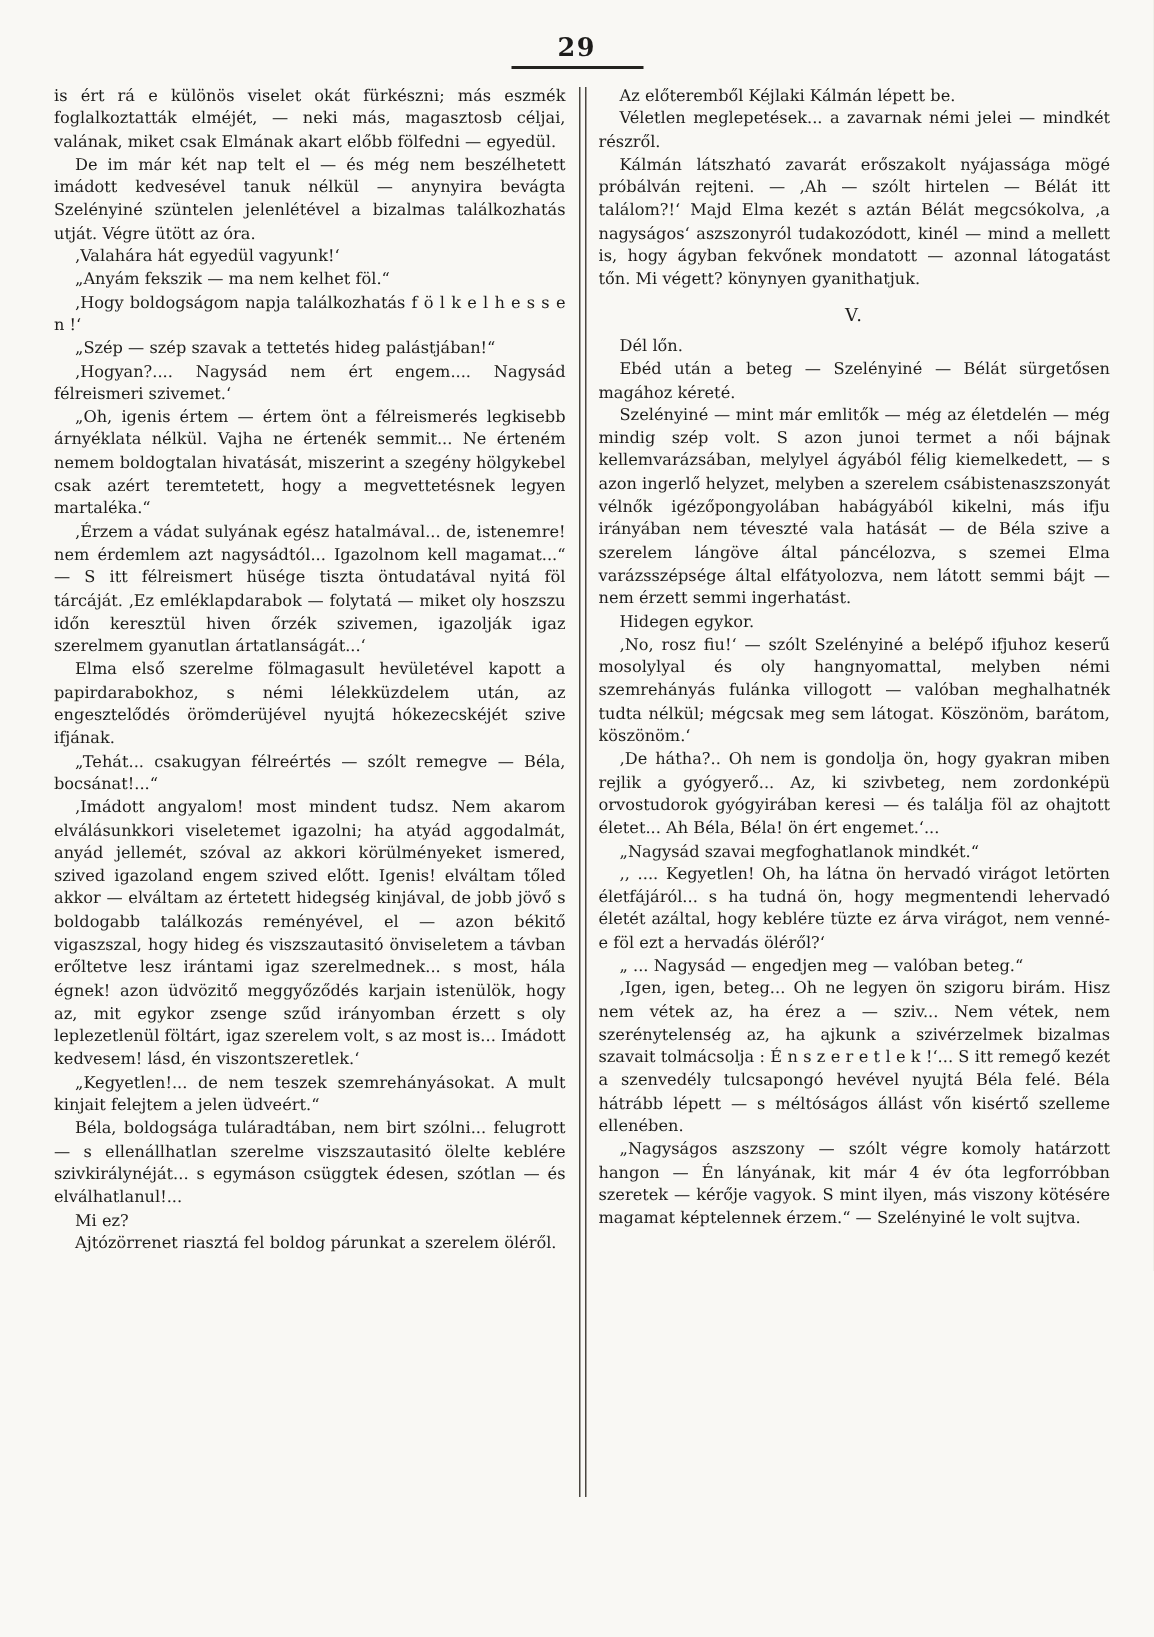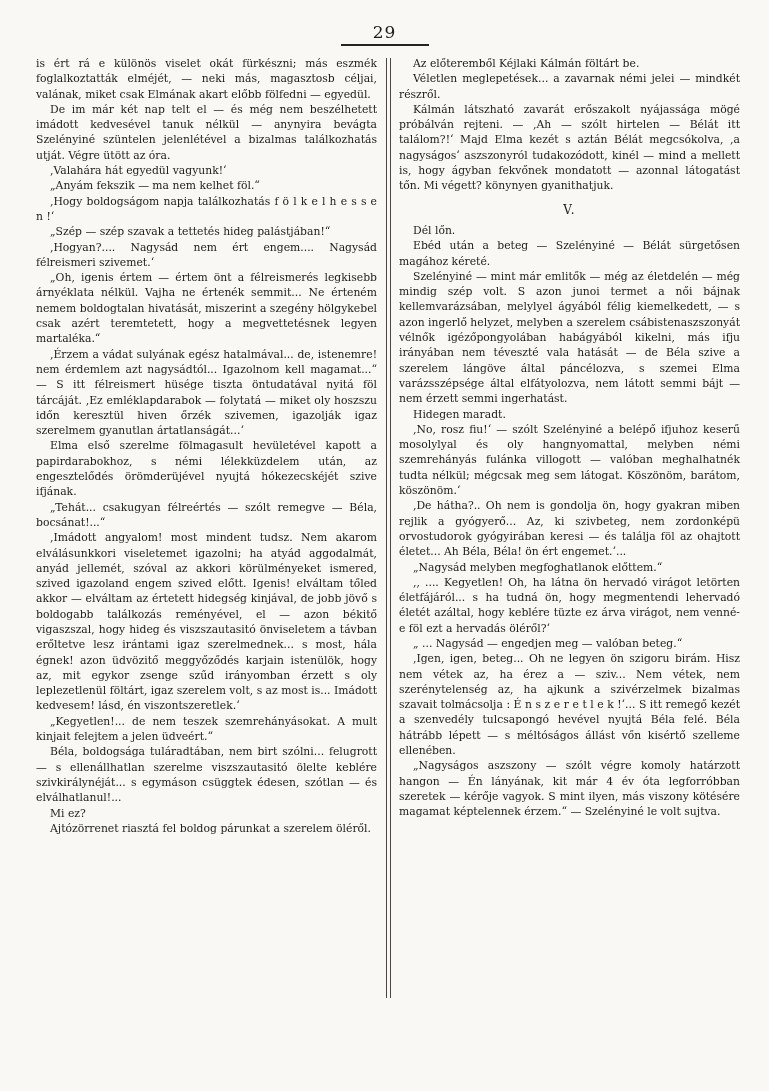--- a/index.html
+++ b/index.html
@@ -16,21 +16,21 @@
     color: #1d1c1a;
     overflow: hidden;
     box-sizing: border-box;
   }
   .page-header {
     text-align: center;
     padding-top: 22px;
   }
   .page-number {
     font-size: 17px;
-    font-weight: normal;
+    font-weight: bold;
     letter-spacing: 1px;
     display: inline-block;
   }
   .header-rule {
     width: 88px;
     height: 2px;
     background: #24231f;
     margin: 2px auto 0 auto;
   }
   .content {
@@ -90,30 +90,30 @@
         <p>Elma első szerelme fölmagasult hevületével kapott a papirdarabokhoz, s némi lélekküzdelem után, az engesztelődés örömderüjével nyujtá hókezecskéjét szive ifjának.</p>
         <p>„Tehát... csakugyan félreértés — szólt remegve — Béla, bocsánat!...“</p>
         <p>‚Imádott angyalom! most mindent tudsz. Nem akarom elválásunkkori viseletemet igazolni; ha atyád aggodalmát, anyád jellemét, szóval az akkori körülményeket ismered, szived igazoland engem szived előtt. Igenis! elváltam tőled akkor — elváltam az értetett hidegség kinjával, de jobb jövő s boldogabb találkozás reményével, el — azon békitő vigaszszal, hogy hideg és viszszautasitó önviseletem a távban erőltetve lesz irántami igaz szerelmednek... s most, hála égnek! azon üdvözitő meggyőződés karjain istenülök, hogy az, mit egykor zsenge szűd irányomban érzett s oly leplezetlenül föltárt, igaz szerelem volt, s az most is... Imádott kedvesem! lásd, én viszontszeretlek.‘</p>
         <p>„Kegyetlen!... de nem teszek szemrehányásokat. A mult kinjait felejtem a jelen üdveért.“</p>
         <p>Béla, boldogsága tuláradtában, nem birt szólni... felugrott — s ellenállhatlan szerelme viszszautasitó ölelte keblére szivkirálynéját... s egymáson csüggtek édesen, szótlan — és elválhatlanul!...</p>
         <p>Mi ez?</p>
         <p>Ajtózörrenet riasztá fel boldog párunkat a szerelem öléről.</p>
       </div>
     <div class="divider"></div>
     <div class="col" id="right-col">
-        <p>Az előteremből Kéjlaki Kálmán föltárt be.</p>
+        <p>Az előteremből Kéjlaki Kálmán lépett be.</p>
         <p>Véletlen meglepetések... a zavarnak némi jelei — mindkét részről.</p>
         <p>Kálmán látszható zavarát erőszakolt nyájassága mögé próbálván rejteni. — ‚Ah — szólt hirtelen — Bélát itt találom?!‘ Majd Elma kezét s aztán Bélát megcsókolva, ‚a nagyságos‘ aszszonyról tudakozódott, kinél — mind a mellett is, hogy ágyban fekvőnek mondatott — azonnal látogatást tőn. Mi végett? könynyen gyanithatjuk.</p>
         <p class="heading">V.</p>
         <p>Dél lőn.</p>
         <p>Ebéd után a beteg — Szelényiné — Bélát sürgetősen magához kéreté.</p>
         <p>Szelényiné — mint már emlitők — még az életdelén — még mindig szép volt. S azon junoi termet a női bájnak kellemvarázsában, melylyel ágyából félig kiemelkedett, — s azon ingerlő helyzet, melyben a szerelem csábistenaszszonyát vélnők igézőpongyolában habágyából kikelni, más ifju irányában nem téveszté vala hatását — de Béla szive a szerelem lángöve által páncélozva, s szemei Elma varázsszépsége által elfátyolozva, nem látott semmi bájt — nem érzett semmi ingerhatást.</p>
-        <p>Hidegen maradt.</p>
+        <p>Hidegen egykor.</p>
         <p>‚No, rosz fiu!‘ — szólt Szelényiné a belépő ifjuhoz keserű mosolylyal és oly hangnyomattal, melyben némi szemrehányás fulánka villogott — valóban meghalhatnék tudta nélkül; mégcsak meg sem látogat. Köszönöm, barátom, köszönöm.‘</p>
         <p>‚De hátha?.. Oh nem is gondolja ön, hogy gyakran miben rejlik a gyógyerő... Az, ki szivbeteg, nem zordonképü orvostudorok gyógyirában keresi — és találja föl az ohajtott életet... Ah Béla, Béla! ön ért engemet.‘...</p>
-        <p>„Nagysád melyben megfoghatlanok előttem.“</p>
+        <p>„Nagysád szavai megfoghatlanok mindkét.“</p>
         <p>‚, .... Kegyetlen! Oh, ha látna ön hervadó virágot letörten életfájáról... s ha tudná ön, hogy megmentendi lehervadó életét azáltal, hogy keblére tüzte ez árva virágot, nem venné-e föl ezt a hervadás öléről?‘</p>
         <p>„ ... Nagysád — engedjen meg — valóban beteg.“</p>
         <p>‚Igen, igen, beteg... Oh ne legyen ön szigoru birám. Hisz nem vétek az, ha érez a — sziv... Nem vétek, nem szerénytelenség az, ha ajkunk a szivérzelmek bizalmas szavait tolmácsolja : É n  s z e r e t l e k !‘... S itt remegő kezét a szenvedély tulcsapongó hevével nyujtá Béla felé. Béla hátrább lépett — s méltóságos állást vőn kisértő szelleme ellenében.</p>
         <p>„Nagyságos aszszony — szólt végre komoly határzott hangon — Én lányának, kit már 4 év óta legforróbban szeretek — kérője vagyok. S mint ilyen, más viszony kötésére magamat képtelennek érzem.“ — Szelényiné le volt sujtva.</p>
       </div>
   </div>
 </div>
 
 </body></html>

